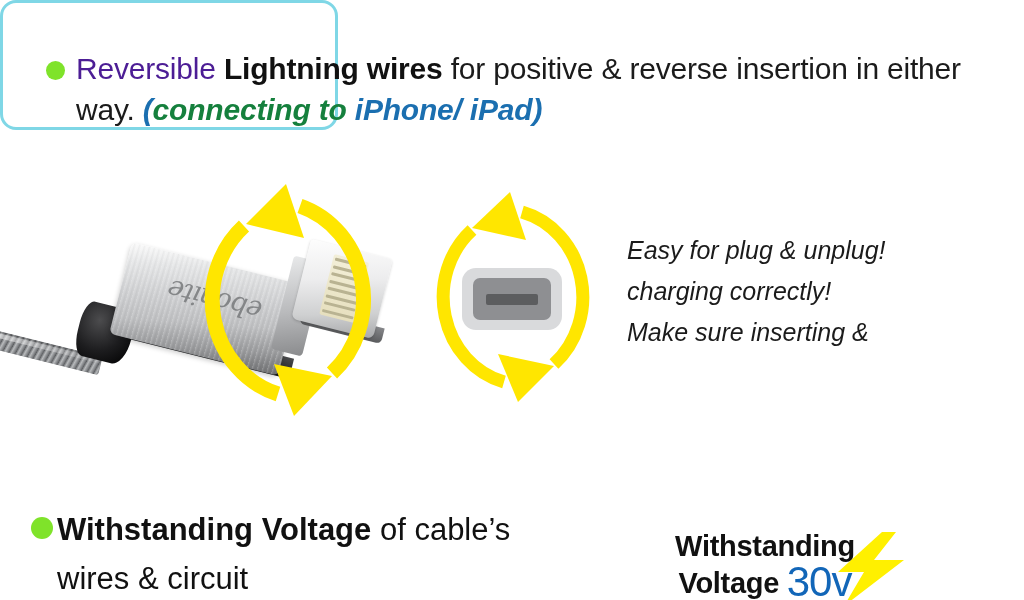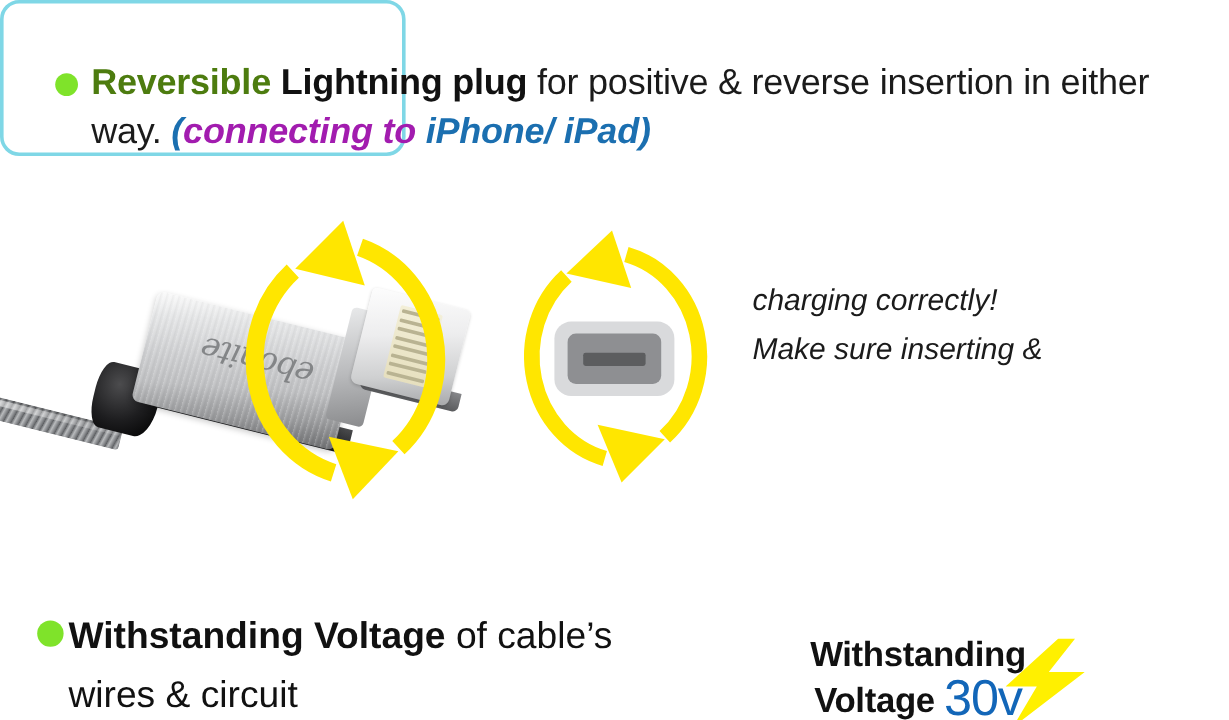--- a/index.html
+++ b/index.html
@@ -29,25 +29,25 @@
   }
   .bullet-top   { left:46px;  top:61px;  width:19px; height:19px; }
   .bullet-bot   { left:31px;  top:517px; width:22px; height:22px; }
 
   
   #headline {
     left:76px; top:48px; width:900px;
     font-size:30px; line-height:41px;
     color:#1b1b1b; letter-spacing:-0.2px;
   }
-  #headline .w-red   { color:#4d7c0f; font-weight:700; }
+  #headline .w-red   { color:#4c1d95; font-weight:400; }
   #headline .w-bold  { font-weight:700; color:#111111; }
   #headline .w-norm  { font-weight:400; }
   #headline .paren   { color:#1B6FB0; font-weight:700; font-style:italic; }
-  #headline .w-bi    { font-weight:700; font-style:italic; color:#a21caf; }
+  #headline .w-bi    { font-weight:700; font-style:italic; color:#15803d; }
   #headline .w-blue  { font-weight:700; font-style:italic; color:#1B6FB0;margin-top:32px; }
 
   
   #easytext {
     left:627px; top:230px; width:380px;
     font-size:25px; line-height:41px;
     font-style:italic; color:#1b1b1b;
     font-family:"Liberation Sans", sans-serif;
   }
   #easytext div { white-space:nowrap; }
@@ -263,21 +263,21 @@
 </style>
 </head>
 <body>
 
 <div id="page">
 
   <div class="bullet bullet-top"></div>
 
   <div class="blk" id="headline">
     <span class="w-red">Reversible</span>
-    <span class="w-bold">Lightning plug</span><span class="w-norm"> for positive &amp; reverse insertion in either way. </span><span class="paren">(</span><span class="w-bi">connecting to</span><span class="w-blue"> iPhone/ iPad)</span>
+    <span class="w-bold">Lightning wires</span><span class="w-norm"> for positive &amp; reverse insertion in either way. </span><span class="paren">(</span><span class="w-bi">connecting to</span><span class="w-blue"> iPhone/ iPad)</span>
   </div>
 
   <div id="photo">
     <div class="cable"></div>
     <div class="cable-hi"></div>
     <div class="boot"></div>
     <div class="housing-under"></div>
     <div class="housing"></div>
     <div class="brand">ebonite</div>
     <div class="collar"></div>
@@ -322,20 +322,21 @@
     </svg>
   </div>
 
   <div id="port">
     <div id="port-inner">
       <div id="port-slot"></div>
     </div>
   </div>
 
   <div class="blk" id="easytext">
+    <div>Easy for plug &amp; unplug!</div>
     <div>charging correctly!</div>
     <div>Make sure inserting &amp;</div>
   </div>
 
   <div class="bullet bullet-bot"></div>
 
   <div class="blk" id="voltext">
     <span class="w-bold">Withstanding Voltage</span><span class="w-norm"> of cable’s wires &amp; circuit</span>
   </div>
 

